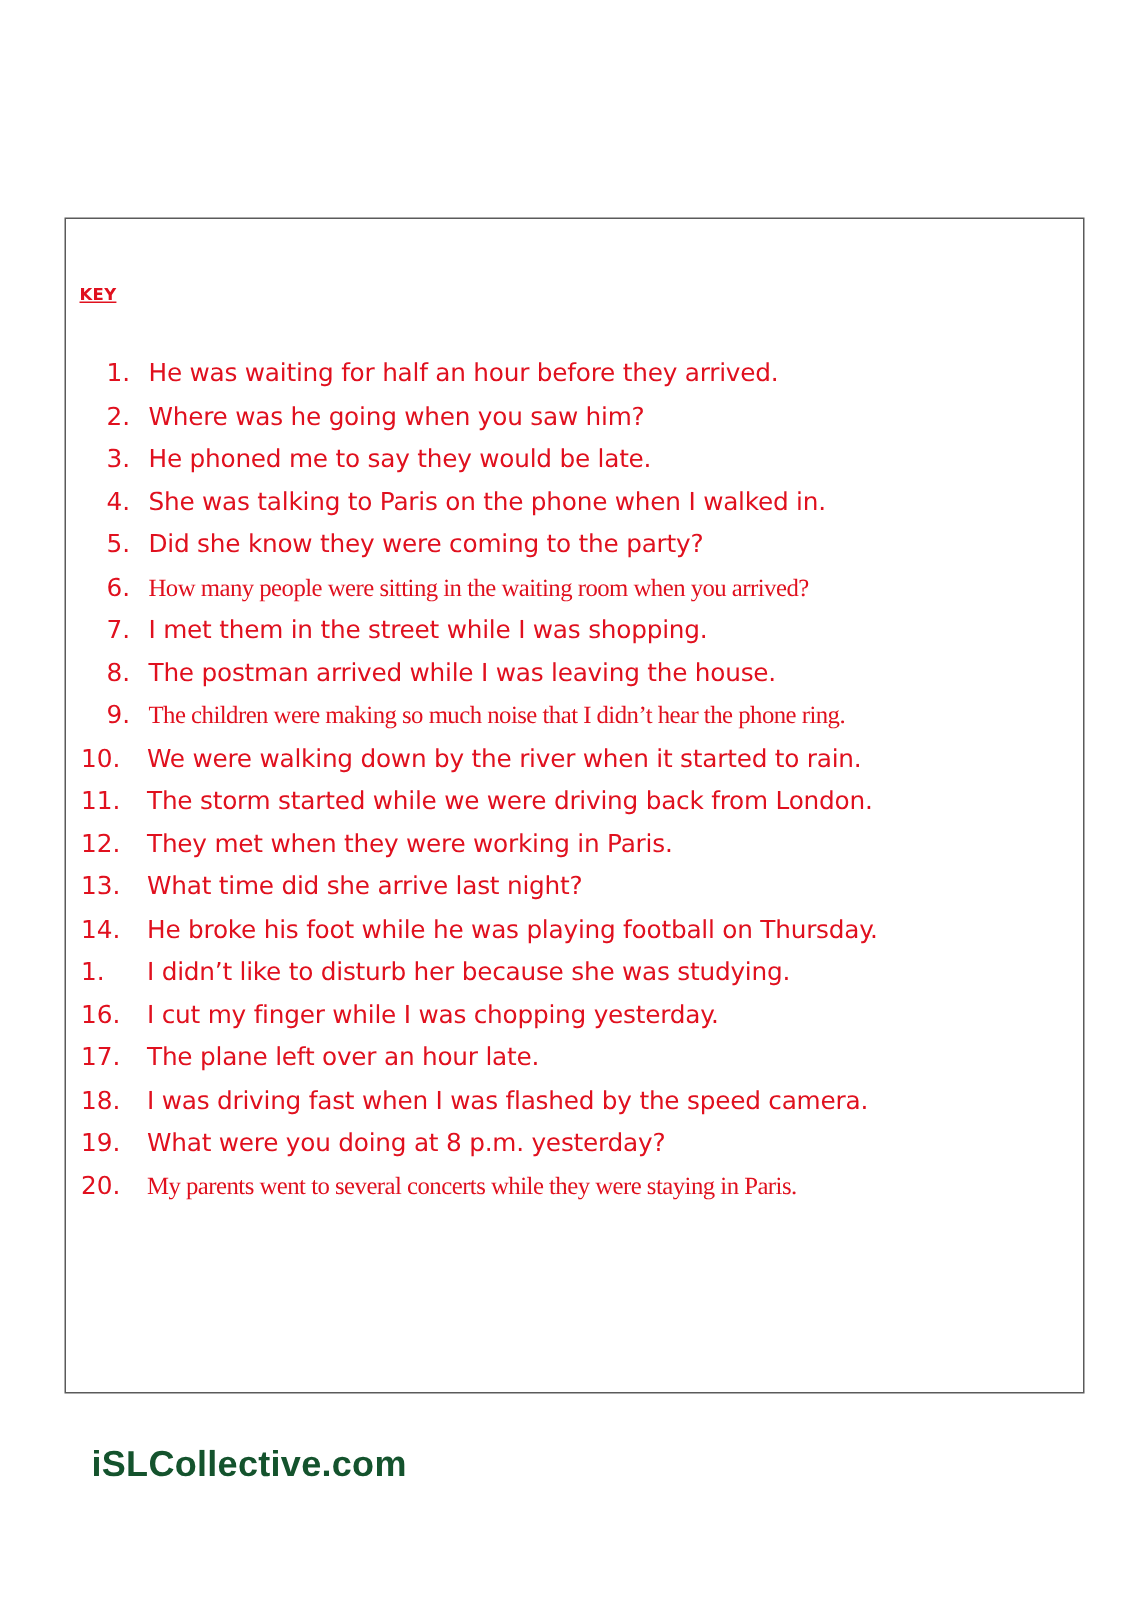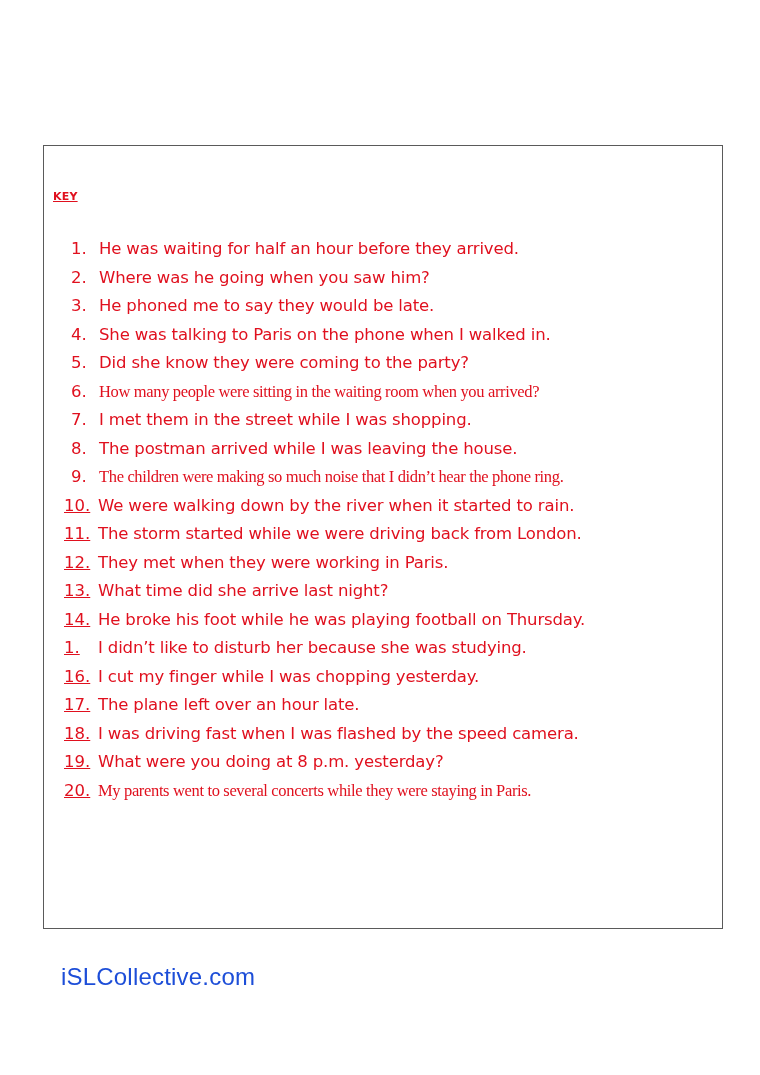--- a/index.html
+++ b/index.html
@@ -65,33 +65,32 @@
       position: absolute;
       left: 99px;
       top: 0;
       letter-spacing: -0.15px;
     }
     .answer-item.wide .answer-text {
       letter-spacing: -0.35px;
       font-family: Liberation Serif, serif;
     }
     .answer-item.tight .answer-num {
-      left: 64px;
-      text-decoration: underline;
+      left: 54px;
     }
     .answer-item.tight .answer-text {
       left: 98px;
     }
     .watermark {
       position: absolute;
       left: 61px;
       top: 963px;
       font-size: 24px;
-      font-weight: normal;
-      color: #1d4ed8;
+      font-weight: bold;
+      color: #14532d;
       letter-spacing: 0.2px;
       font-family: "Liberation Sans", sans-serif;
     }
   </style>
 </head>
 <body>
 
 <div class="page">
 
   <div class="key-box"></div>

